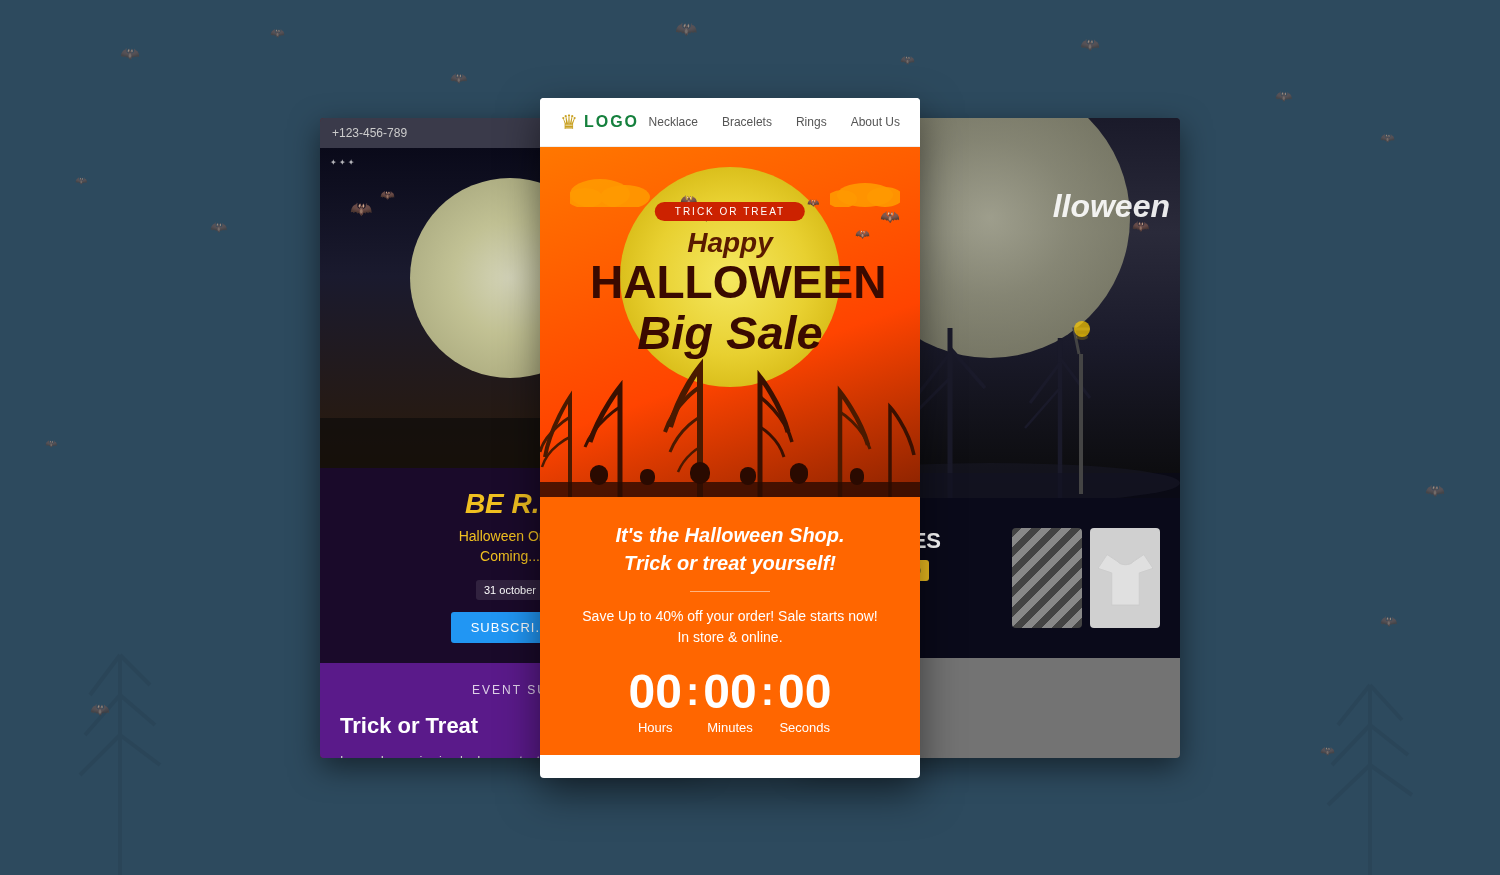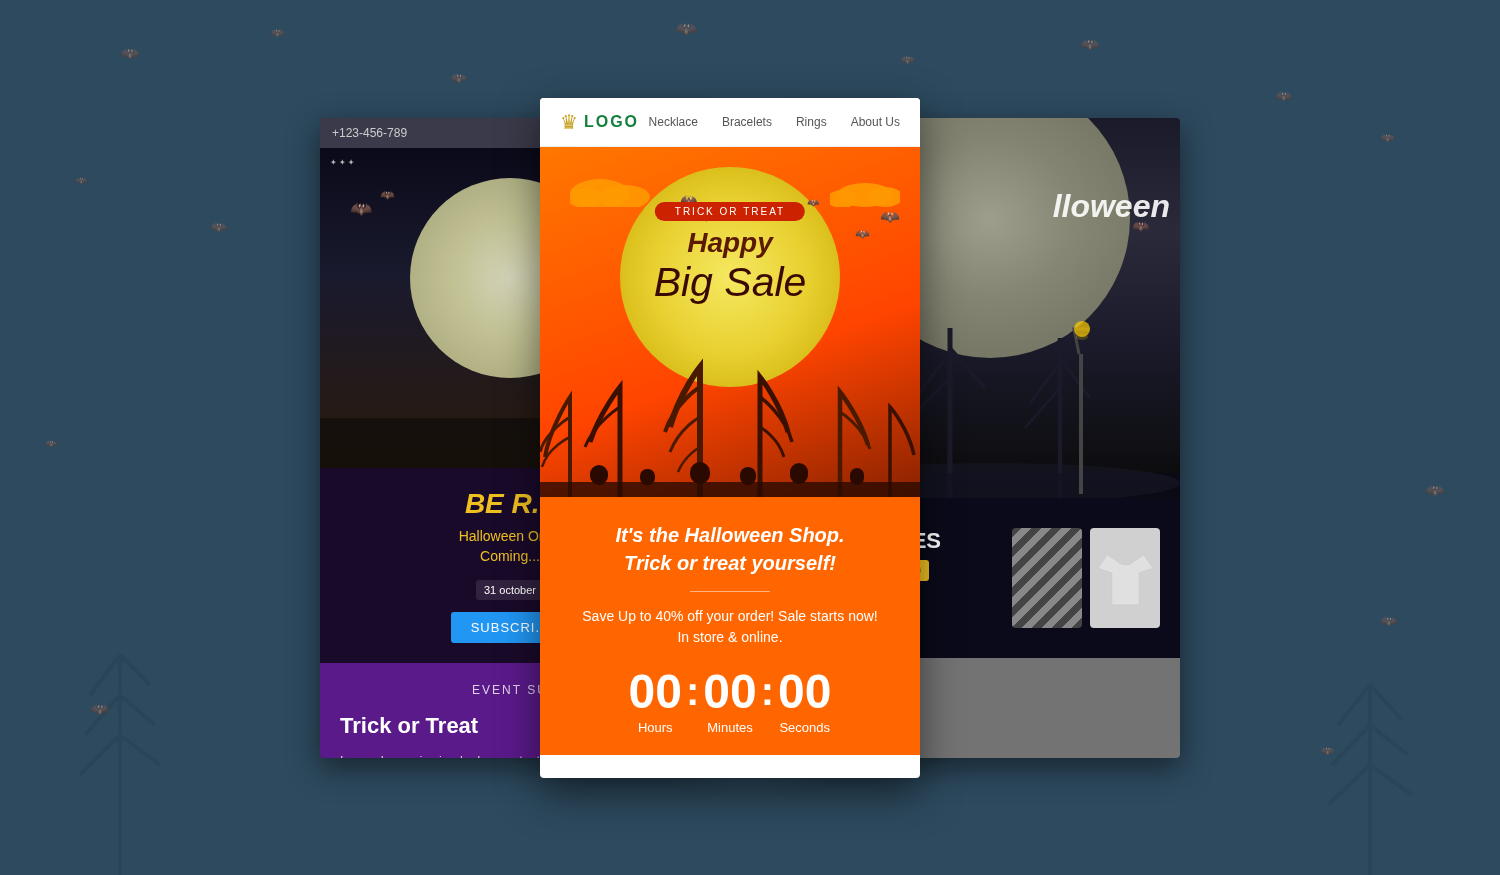--- a/index.html
+++ b/index.html
@@ -272,23 +272,23 @@
       display: block;
       color: #3a0a00;
       font-size: 46px;
       font-weight: 900;
       line-height: 1;
     }
 
     .sale-text {
       display: block;
       color: #3a0a00;
-      font-size: 41px;
+      font-size: 47px;
       font-style: italic;
-      font-weight: normal;
+      font-weight: bold;
     }
 
     
     .orange-section {
       background: #ff6600;
       padding: 24px 24px 20px;
       text-align: center;
     }
 
     .shop-title {
@@ -503,20 +503,21 @@
           <ellipse cx="35" cy="18" rx="28" ry="12" fill="#ff9900" opacity="0.9"></ellipse>
           <ellipse cx="55" cy="20" rx="18" ry="10" fill="#ff9900" opacity="0.9"></ellipse>
           <ellipse cx="12" cy="22" rx="15" ry="9" fill="#ff9900" opacity="0.9"></ellipse>
         </svg>
       </div>
 
       <div class="trick-or-treat-banner" style="z-index:5;">TRICK OR TREAT</div>
 
       <div class="happy-halloween-text" style="z-index:4;top:80px;">
         <span class="happy-text">Happy</span>
+        <span class="halloween-big-text">HALLOWEEN</span>
         <span class="sale-text">Big Sale</span>
       </div>
 
       <span style="position:absolute;top:60px;right:20px;font-size:16px;z-index:3;">🦇</span>
       <span style="position:absolute;top:80px;right:50px;font-size:12px;z-index:3;">🦇</span>
       <span style="position:absolute;top:45px;left:140px;font-size:14px;z-index:3;">🦇</span>
       <span style="position:absolute;top:65px;left:160px;font-size:10px;z-index:3;">🦇</span>
       <span style="position:absolute;top:50px;right:100px;font-size:10px;z-index:3;">🦇</span>
 
       <div style="position:absolute;bottom:0;left:0;right:0;height:160px;z-index:2;">

